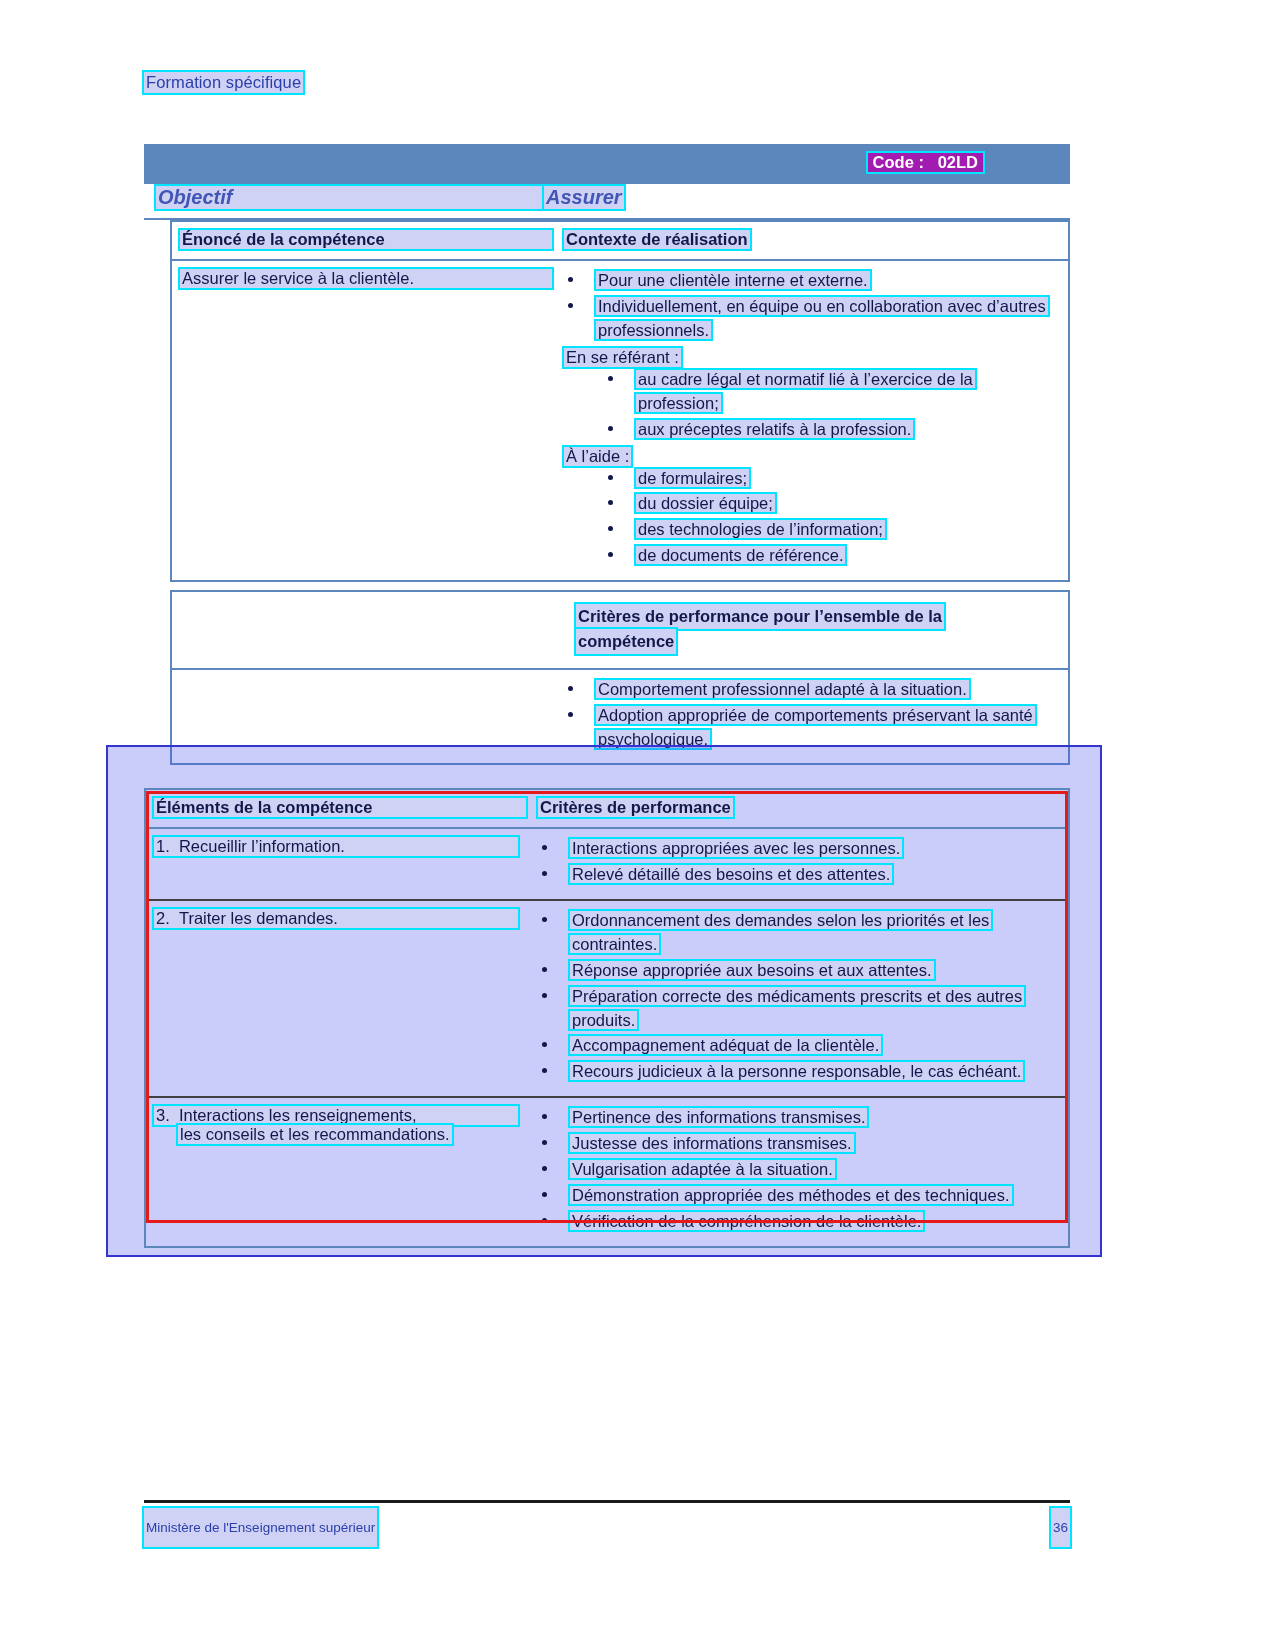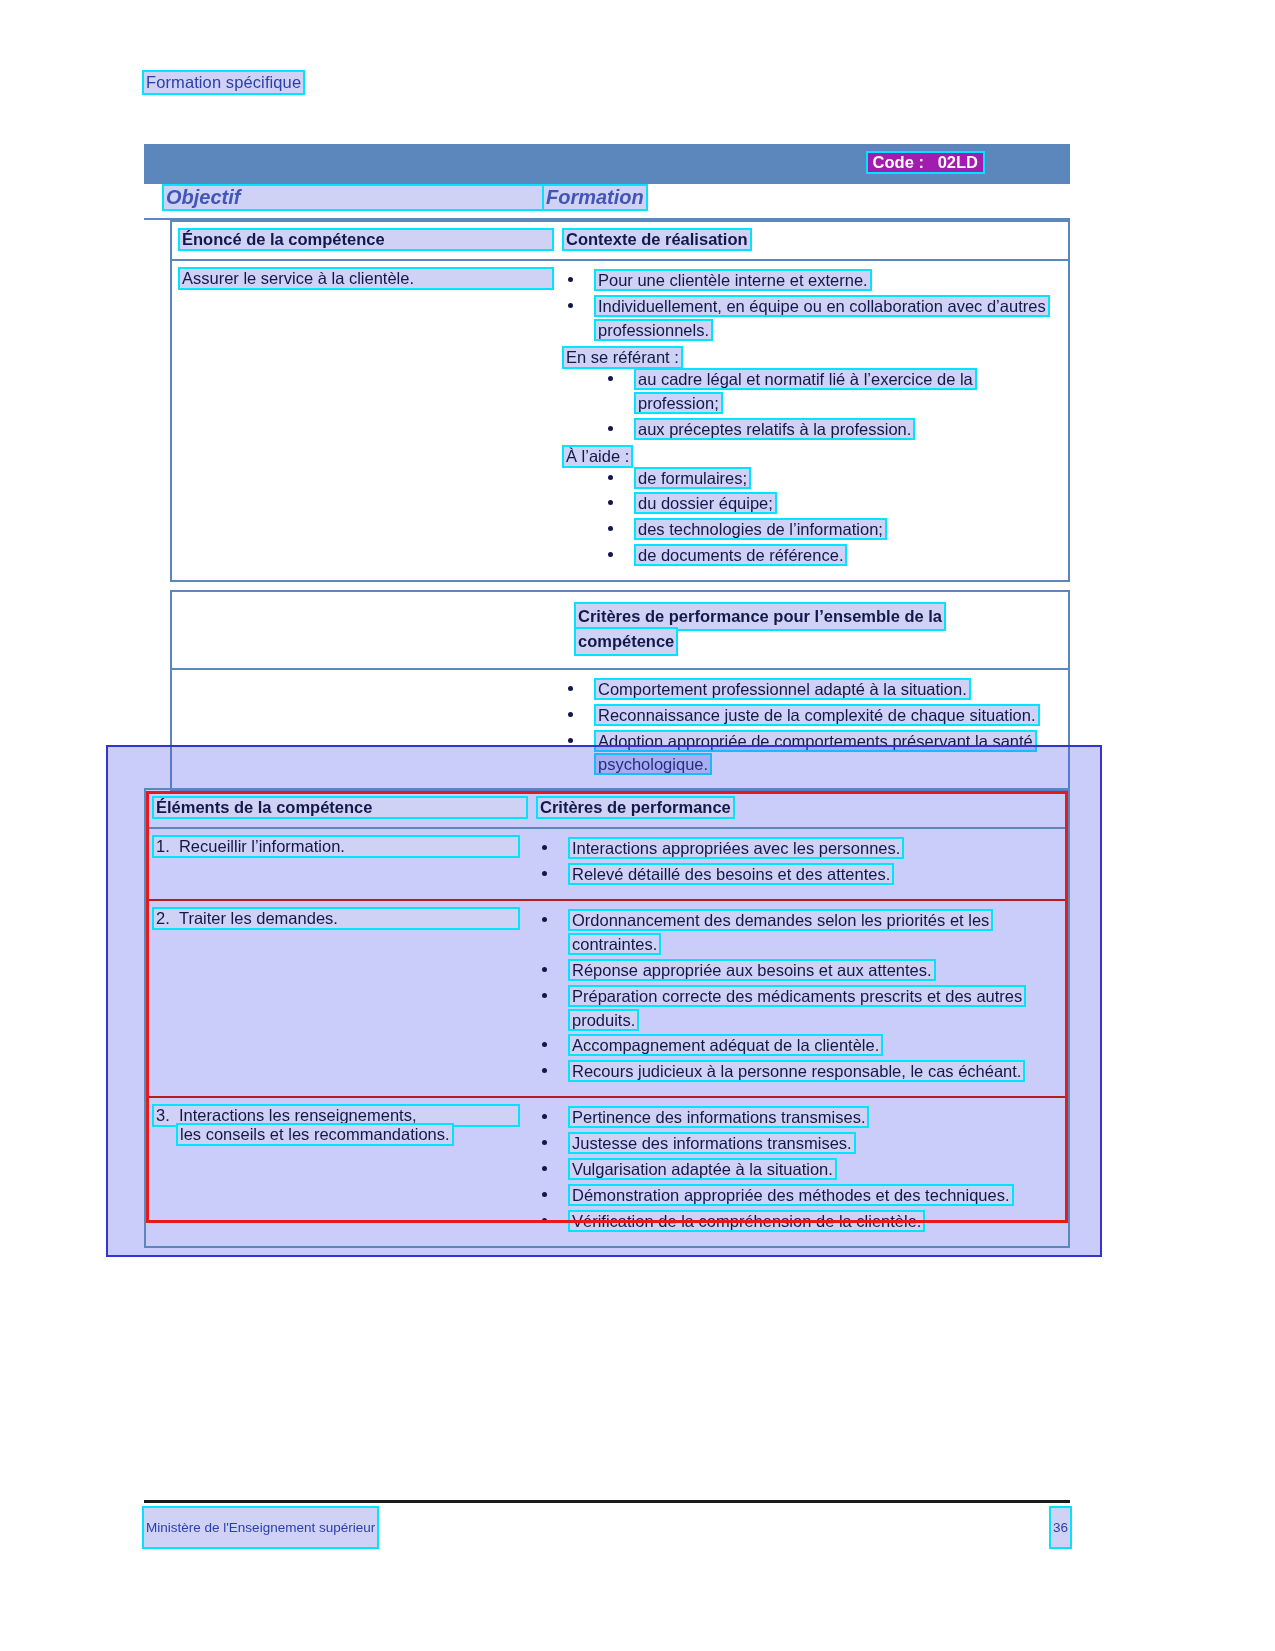--- a/index.html
+++ b/index.html
@@ -48,21 +48,21 @@
     border-bottom:2px solid #5b87bd;
   }
   .objstd .o,.objstd .s{
     position:absolute;top:2px;
     font-style:italic;font-weight:bold;font-size:20px;
     color:#4256b5;
     background:#cfd2f5;
     outline:2px solid #00e5ff;
     padding:0 2px;
   }
-  .objstd .o{left:20px;width:385px;}
+  .objstd .o{left:12px;width:385px;}
   .objstd .s{left:400px;}
 
   .sec{
     border:2px solid #5b87bd;
     border-top:none;
     position:relative;
     margin-left:26px;
   }
   .sec.first{border-top:2px solid #5b87bd;}
 
@@ -142,21 +142,21 @@
   }
 
   
   .tbl2{
     position:absolute;left:144px;top:788px;width:926px;
     border:2px solid #5b87bd;
     box-sizing:border-box;
     background:transparent;
   }
   .tbl2 .hdrow{border-bottom:2px solid #5b87bd;}
-  .trow{display:flex;padding:8px 0 10px 0;border-bottom:2px solid #b91c1c;}
+  .trow{display:flex;padding:8px 0 10px 0;border-bottom:2px solid #404040;}
   .trow:last-child{border-bottom:none;}
   .trow .c1{width:392px;padding-left:8px;box-sizing:border-box;}
   .trow .c2{flex:1;padding-right:10px;box-sizing:border-box;}
   .numitem{
     display:block;font-size:16.5px;color:#13184a;
     padding-left:0;
   }
   .numitem .ln{
     display:inline-block;
     background:#cfd2f5;outline:2px solid #00e5ff;padding:0 2px;
@@ -186,21 +186,21 @@
   <div class="running-head">Formation spécifique</div>
 
   <div class="tbl">
 
     <div class="band">
       <span class="code">Code :   02LD</span>
     </div>
 
     <div class="objstd">
       <span class="o">Objectif</span>
-      <span class="s">Formation</span>
+      <span class="s">Assurer</span>
     </div>
 
     <div class="sec first">
       <div class="hdrow">
         <div class="c1"><span class="hdlabel wide">Énoncé de la compétence</span></div>
         <div class="c2"><span class="hdlabel">Contexte de réalisation</span></div>
       </div>
 
       <div class="bodyrow">
         <div class="c1">
@@ -236,21 +236,20 @@
         <div class="c2">
           <span class="hdlabel">Critères de performance pour l’ensemble de la</span><br>
           <span class="hdlabel">compétence</span>
         </div>
       </div>
       <div class="bodyrow">
         <div class="c1"></div>
         <div class="c2">
           <ul class="bl">
             <li><span class="dot"></span><span class="txt">Comportement professionnel adapté à la situation.</span></li>
-            <li><span class="dot"></span><span class="txt">Reconnaissance juste de la complexité de chaque situation.</span></li>
             <li><span class="dot"></span><span class="txt">Adoption appropriée de comportements préservant la santé psychologique.</span></li>
           </ul>
         </div>
       </div>
     </div>
   </div>
 
   <div class="selection"></div>
 
   <div class="tbl2">

